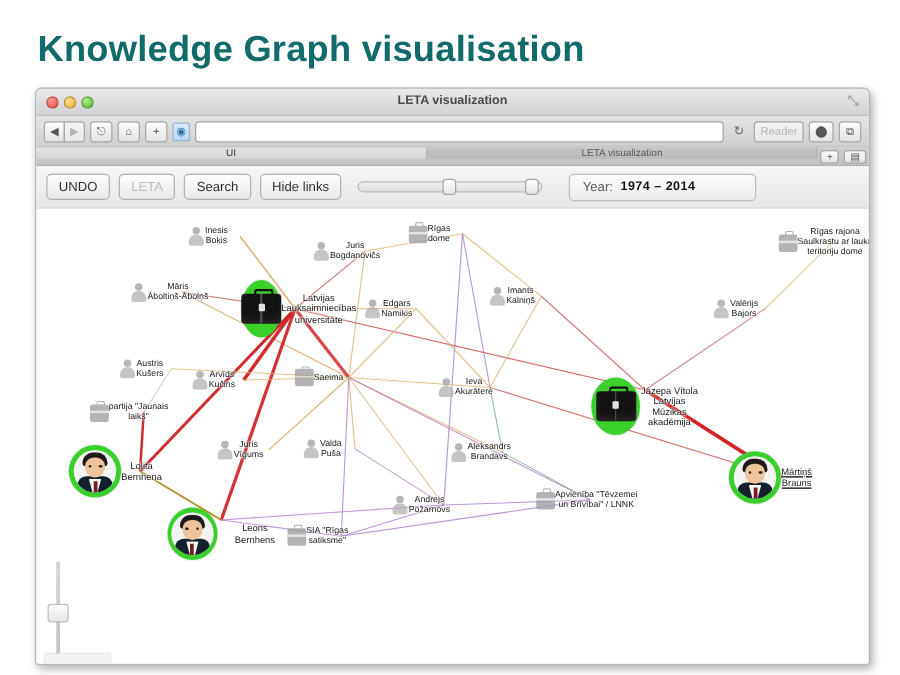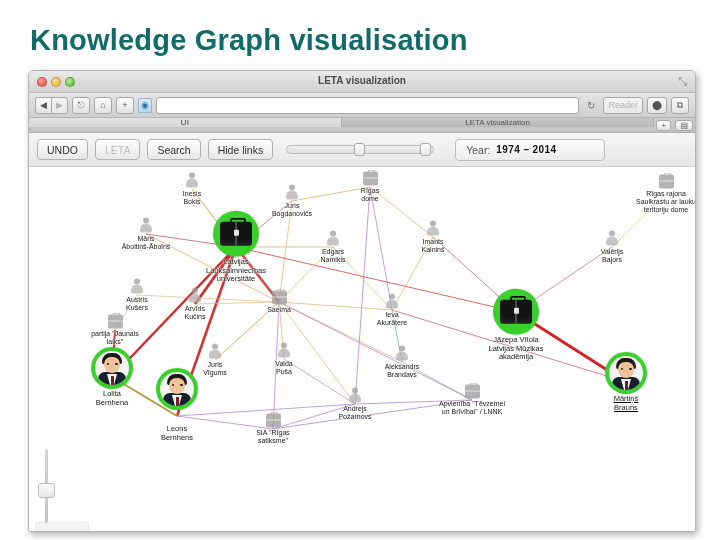--- a/index.html
+++ b/index.html
@@ -181,21 +181,21 @@
     position: relative;
     height: 364px;
     background: #ffffff;
     overflow: hidden;
   }
   #graph-svg { position: absolute; left: 0; top: 0; }
 
   .node {
     position: absolute;
     transform: translate(-50%, -50%);
-    display: flex; flex-direction: column; align-items: center;
+    display: flex; align-items: center;
     width: 86px;
   }
   .node-label {
     margin-top: 1px;
     font-size: 7px;
     line-height: 8px;
     color: #1a1a1a;
     text-align: center;
     white-space: pre-line;
     text-shadow: 0 0 2px #fff, 0 0 2px #fff, 0 0 2px #fff;
@@ -545,21 +545,21 @@
         <div class="node" style="left: 255px; top: 192px;">
           <div class="glyph-person"></div>
           <div class="node-label">Valda
 Puša</div>
         </div>
         <div class="node" style="left: 373px; top: 195px;">
           <div class="glyph-person"></div>
           <div class="node-label">Aleksandrs
 Brandavs</div>
         </div>
-        <div class="node big" style="left: 83px; top: 210px;">
+        <div class="node big" style="left: 69px; top: 210px;">
           <div class="hl person-hl">
             <div class="avatar">
               <div class="av-body"></div>
               <div class="av-shirt"></div>
               <div class="av-tie"></div>
               <div class="av-hair"></div>
               <div class="av-face"></div>
               <div class="av-eyes"></div>
             </div>
           </div>
@@ -583,21 +583,21 @@
         <div class="node" style="left: 326px; top: 237px;">
           <div class="glyph-person"></div>
           <div class="node-label">Andrejs
 Požarnovs</div>
         </div>
         <div class="node" style="left: 443px; top: 233px;">
           <div class="glyph-org"></div>
           <div class="node-label">Apvienība "Tēvzemei
 un Brīvībai" / LNNK</div>
         </div>
-        <div class="node big" style="left: 148px; top: 238px; gap: 14px;">
+        <div class="node big" style="left: 148px; top: 260px; gap: 14px;">
           <div class="hl person-hl">
             <div class="avatar">
               <div class="av-body"></div>
               <div class="av-shirt"></div>
               <div class="av-tie"></div>
               <div class="av-hair"></div>
               <div class="av-face"></div>
               <div class="av-eyes"></div>
             </div>
           </div>

